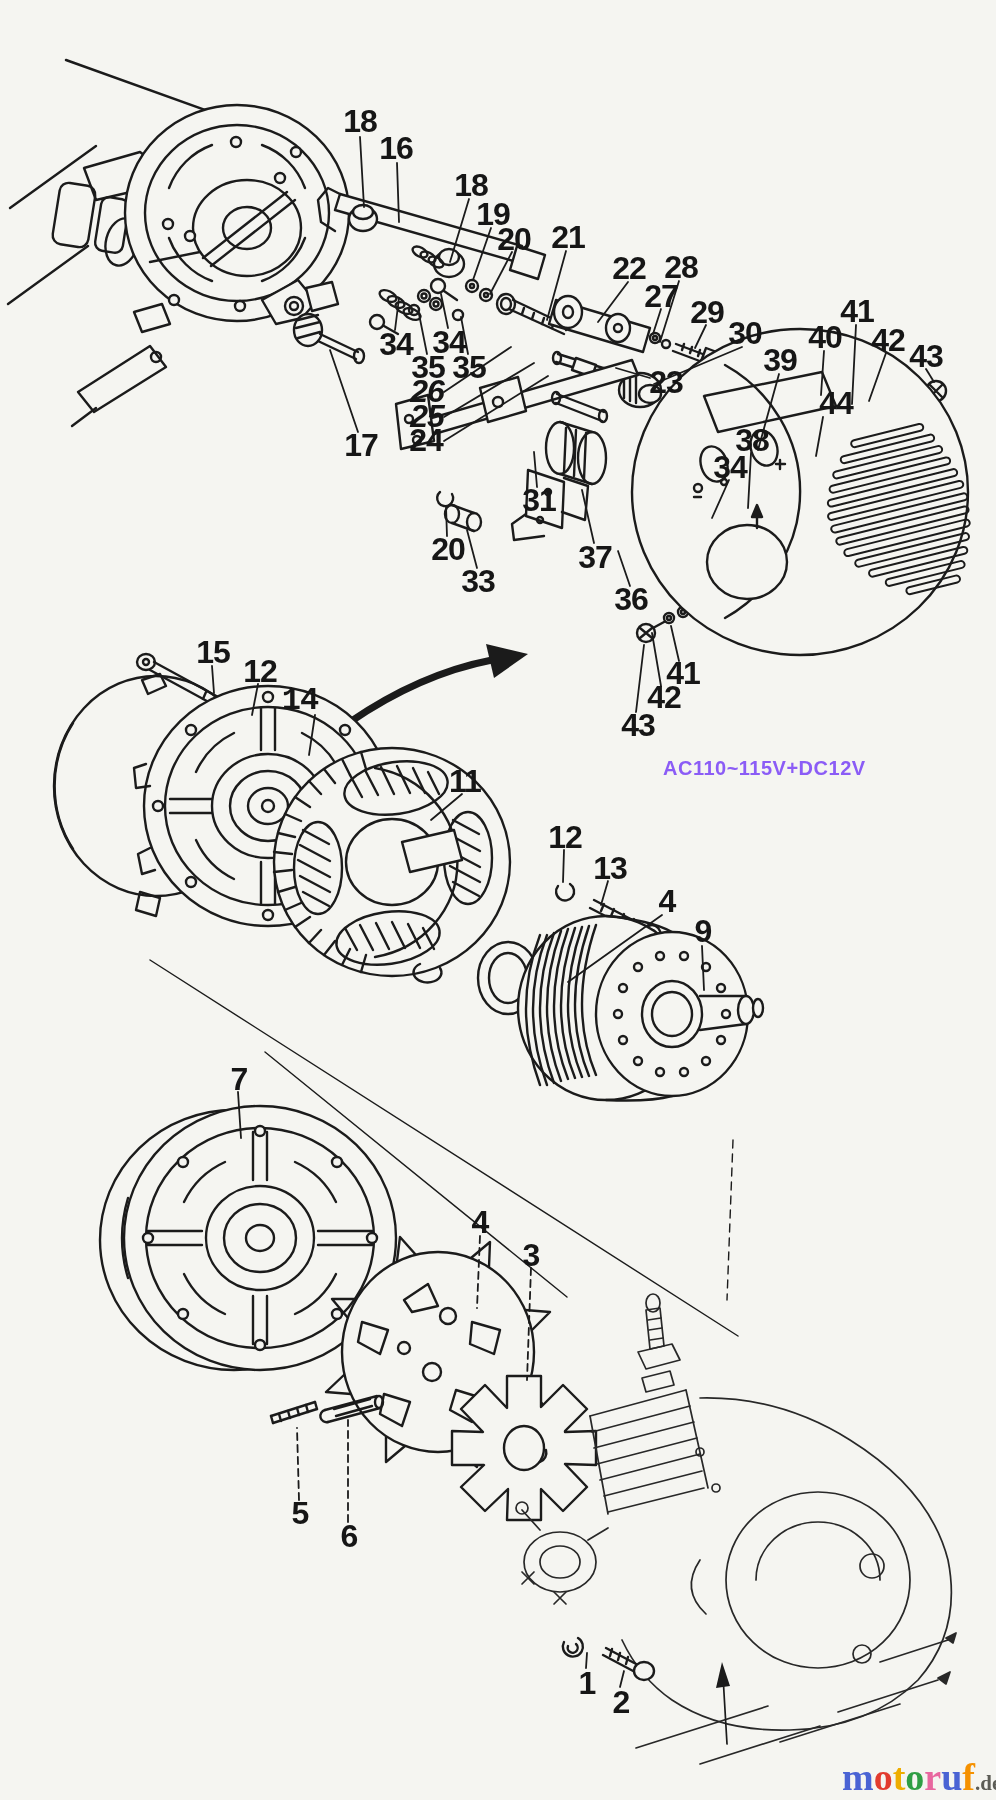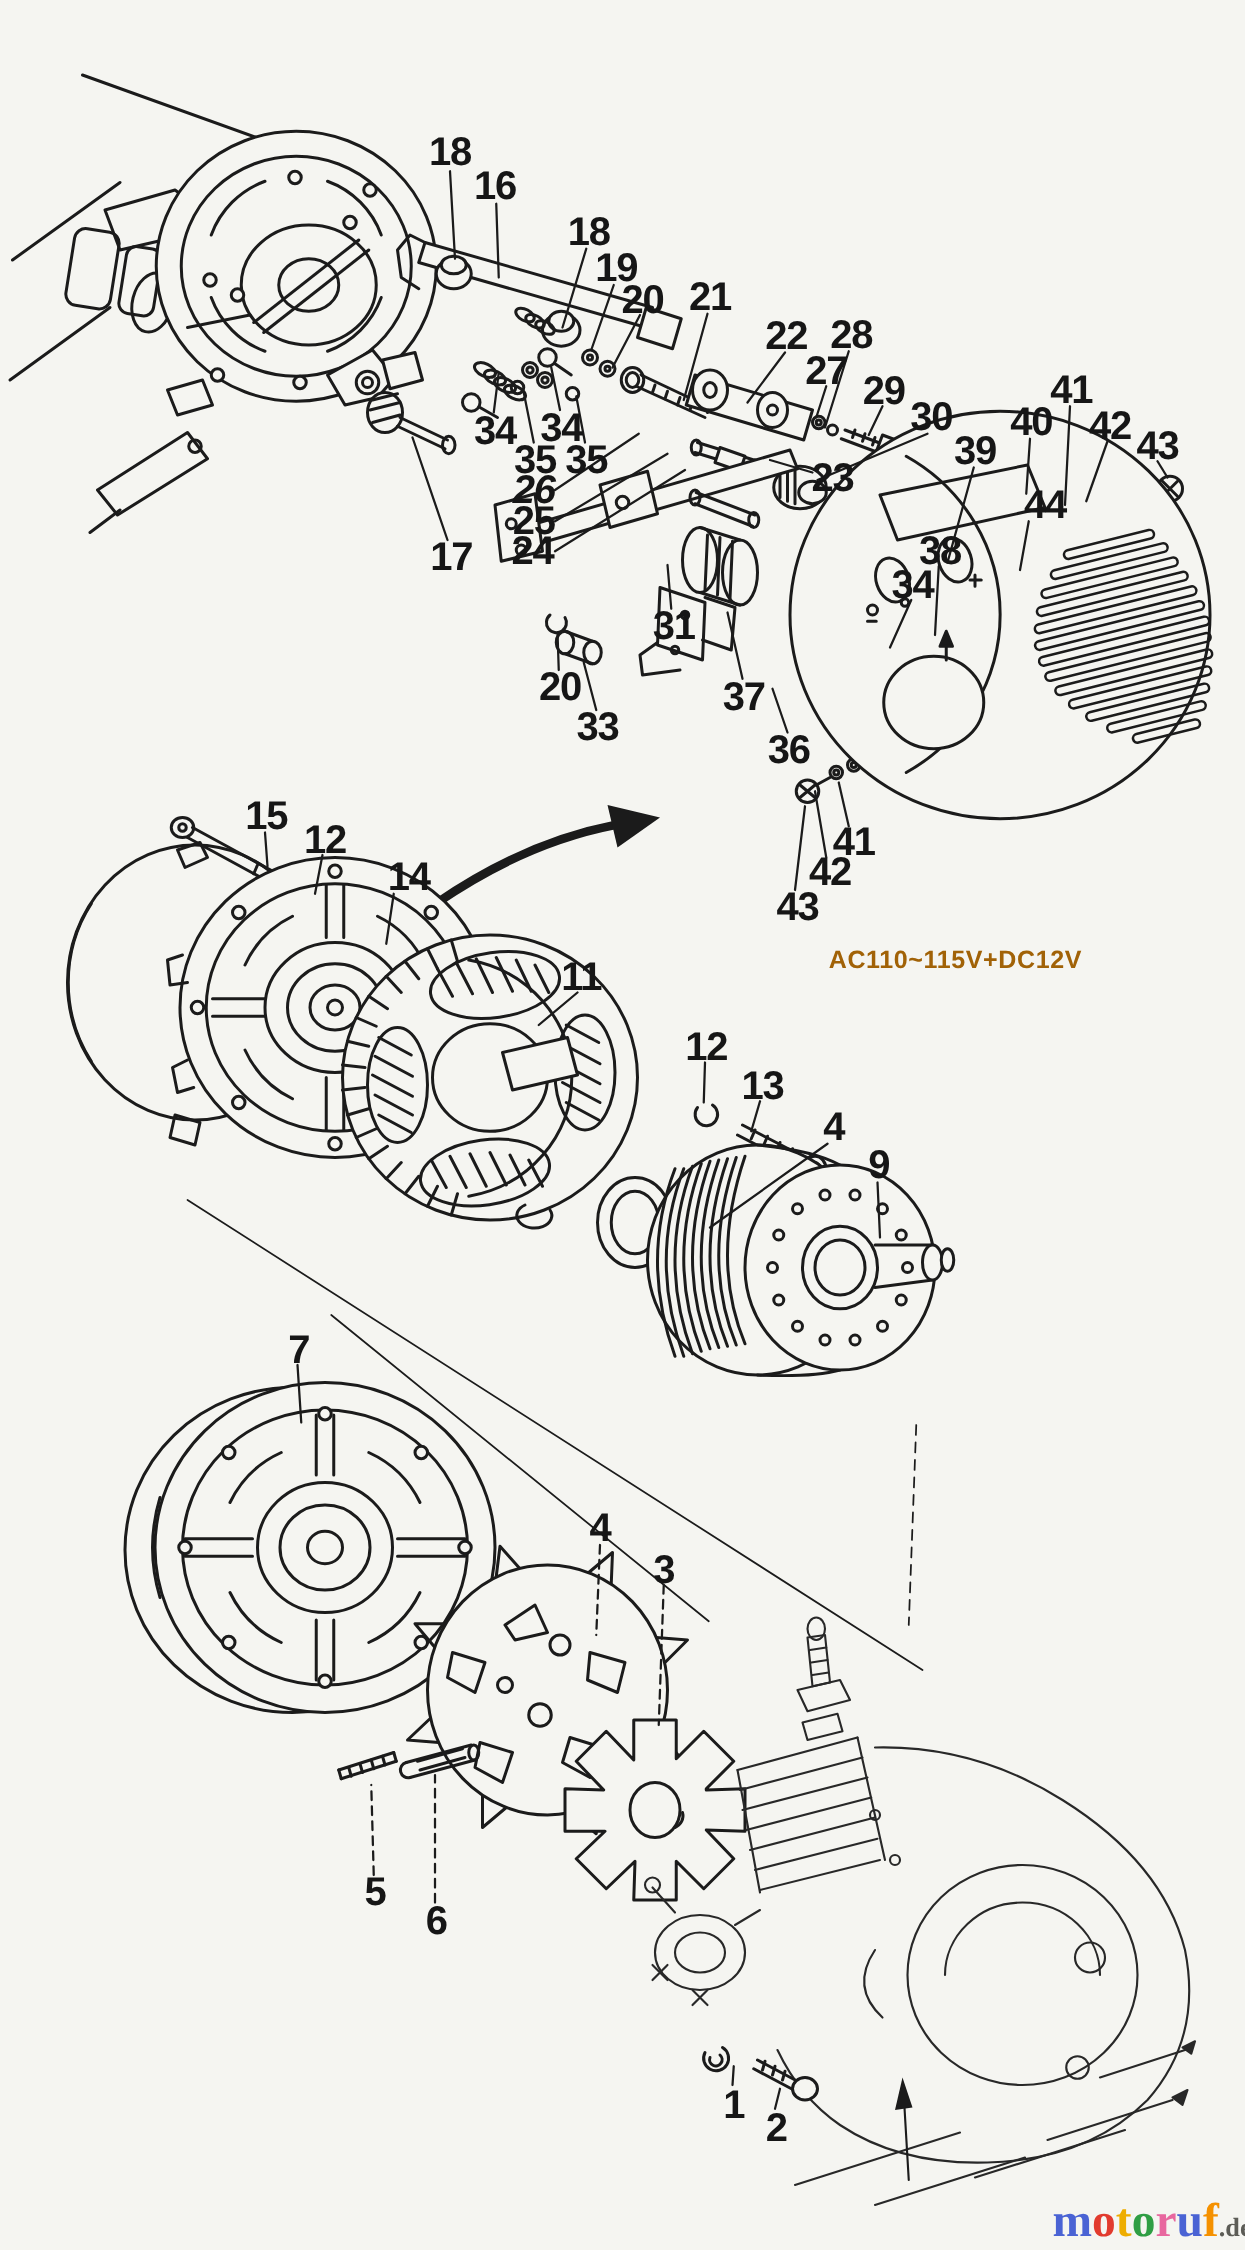--- a/index.html
+++ b/index.html
@@ -4,21 +4,21 @@
 <style>
   html,body{margin:0;padding:0;background:#e8e8e4;}
   .stage{position:relative;width:996px;height:1800px;background:#f5f5f1;overflow:hidden;
          font-family:"Liberation Sans",sans-serif;}
   .artwork{position:absolute;left:0;top:0;z-index:1;}
   .label-layer{position:absolute;left:0;top:0;width:992px;height:1800px;z-index:2;}
   .part-label{position:absolute;transform:translate(-50%,-50%);
       font:700 32px/1 "Liberation Sans",sans-serif;letter-spacing:-1px;color:#161616;
       white-space:nowrap;}
   .caption{position:absolute;left:663px;top:757px;z-index:2;
-      font:700 20px/1.1 "Liberation Sans",sans-serif;letter-spacing:.5px;color:#a16207;}
+      font:700 20px/1.1 "Liberation Sans",sans-serif;letter-spacing:.5px;color:#8b5cf6;}
   .watermark{position:absolute;left:842px;top:1758px;z-index:3;
       font:700 38px/1 "Liberation Serif",serif;letter-spacing:0;}
   .watermark .suffix{font-size:21px;font-weight:700;color:#5c5c56;letter-spacing:0;}
 </style>
 </head>
 <body>
 
 <div class="stage">
 
   <svg class="artwork" width="996" height="1800" viewBox="0 0 996 1800" xmlns="http://www.w3.org/2000/svg">
@@ -510,34 +510,34 @@
       <span class="part-label" style="left: 926px; top: 356px;">43</span>
       <span class="part-label" style="left: 824px; top: 403px; margin-left: 12px;">44</span>
       <span class="part-label" style="left: 752px; top: 440px;">38</span>
       <span class="part-label" style="left: 730px; top: 467px;">34</span>
       <span class="part-label" style="left: 666px; top: 382px;">23</span>
       <span class="part-label" style="left: 396px; top: 344px;">34</span>
       <span class="part-label" style="left: 449px; top: 342px;">34</span>
       <span class="part-label" style="left: 428px; top: 367px;">35</span>
       <span class="part-label" style="left: 469px; top: 367px;">35</span>
       <span class="part-label" style="left: 427px; top: 391px; font-style: italic;">26</span>
-      <span class="part-label" style="left: 427px; top: 416px;">25</span>
+      <span class="part-label" style="left: 427px; top: 416px; font-style: italic;">25</span>
       <span class="part-label" style="left: 426px; top: 440px; text-align: center;">24</span>
       <span class="part-label" style="left: 361px; top: 445px;">17</span>
       <span class="part-label" style="left: 539px; top: 500px;">31</span>
       <span class="part-label" style="left: 448px; top: 549px;">20</span>
       <span class="part-label" style="left: 478px; top: 581px;">33</span>
       <span class="part-label" style="left: 595px; top: 557px;">37</span>
       <span class="part-label" style="left: 631px; top: 599px;">36</span>
       <span class="part-label" style="left: 683px; top: 673px;">41</span>
       <span class="part-label" style="left: 664px; top: 697px;">42</span>
       <span class="part-label" style="left: 638px; top: 725px;">43</span>
       <span class="part-label" style="left: 213px; top: 652px;">15</span>
       <span class="part-label" style="left: 260px; top: 671px;">12</span>
-      <span class="part-label" style="left: 327px; top: 701px;">14</span>
+      <span class="part-label" style="left: 300px; top: 701px; font-family: Liberation Mono, monospace;">14</span>
       <span class="part-label" style="left: 465px; top: 781px;">11</span>
       <span class="part-label" style="left: 565px; top: 837px;">12</span>
       <span class="part-label" style="left: 610px; top: 868px;">13</span>
       <span class="part-label" style="left: 667px; top: 901px;">4</span>
       <span class="part-label" style="left: 703px; top: 931px;">9</span>
       <span class="part-label" style="left: 239px; top: 1079px;">7</span>
       <span class="part-label" style="left: 480px; top: 1222px;">4</span>
       <span class="part-label" style="left: 531px; top: 1255px;">3</span>
       <span class="part-label" style="left: 300px; top: 1513px;">5</span>
       <span class="part-label" style="left: 349px; top: 1536px;">6</span>

